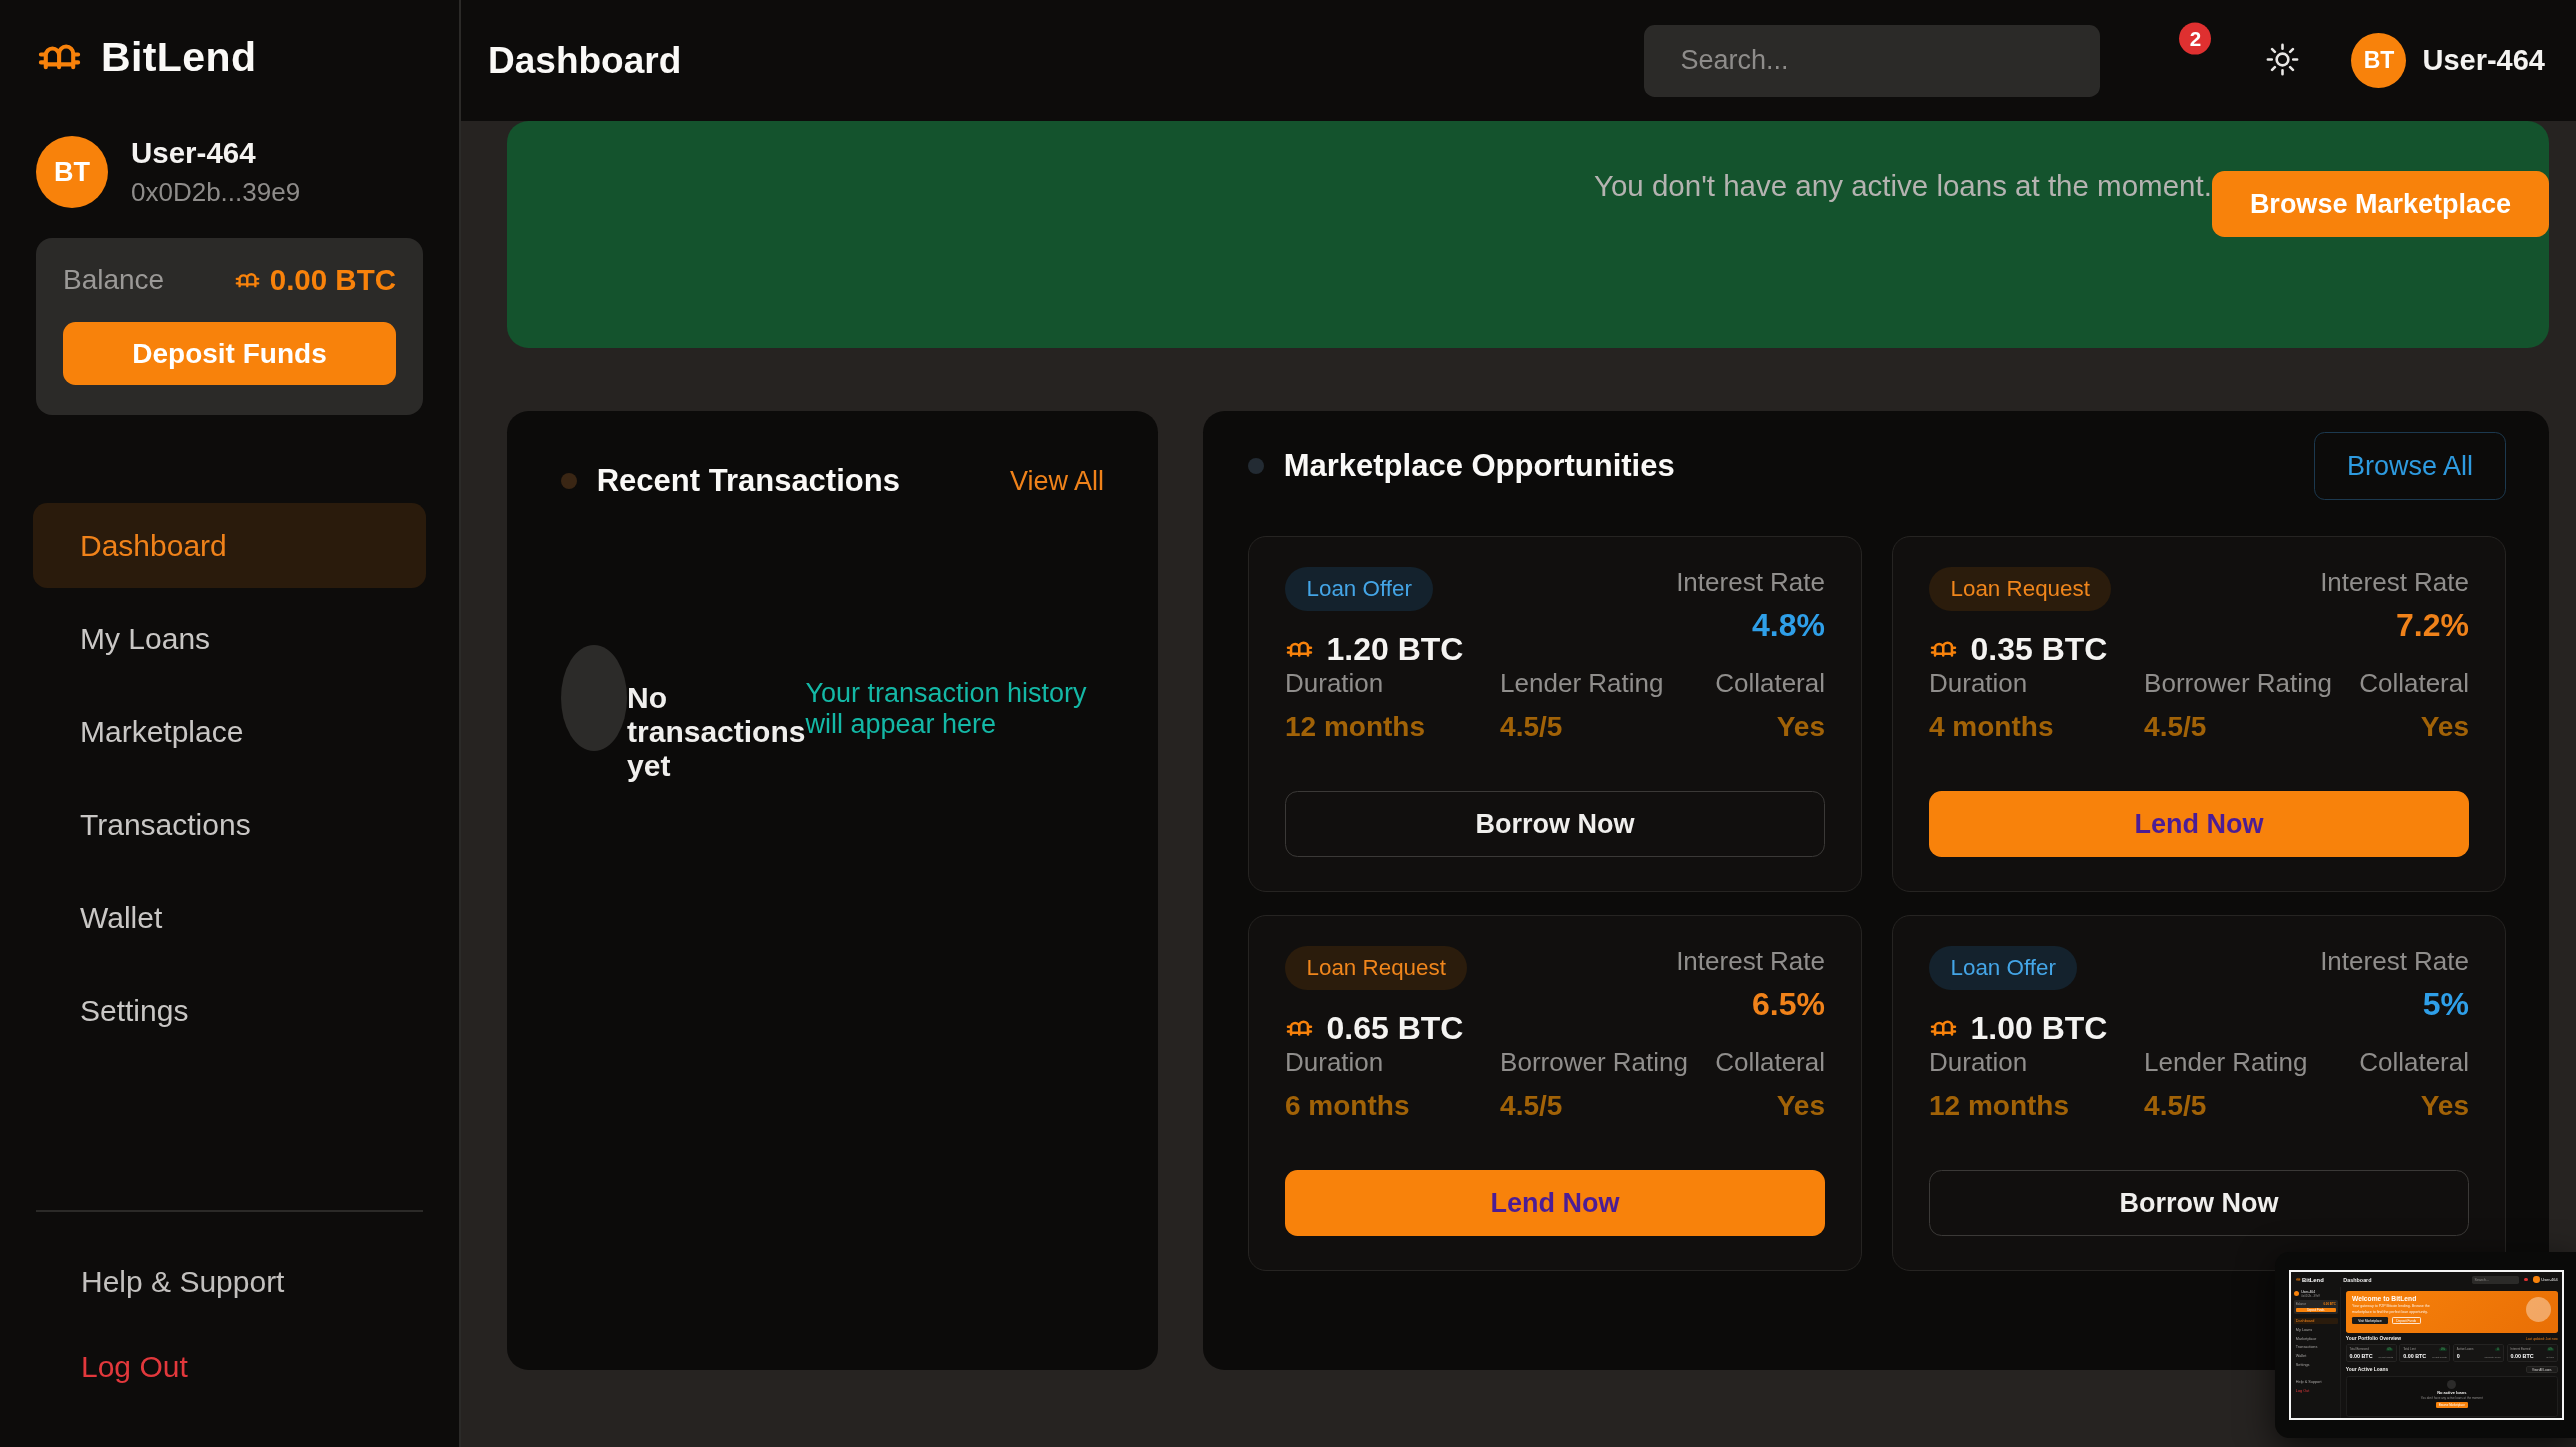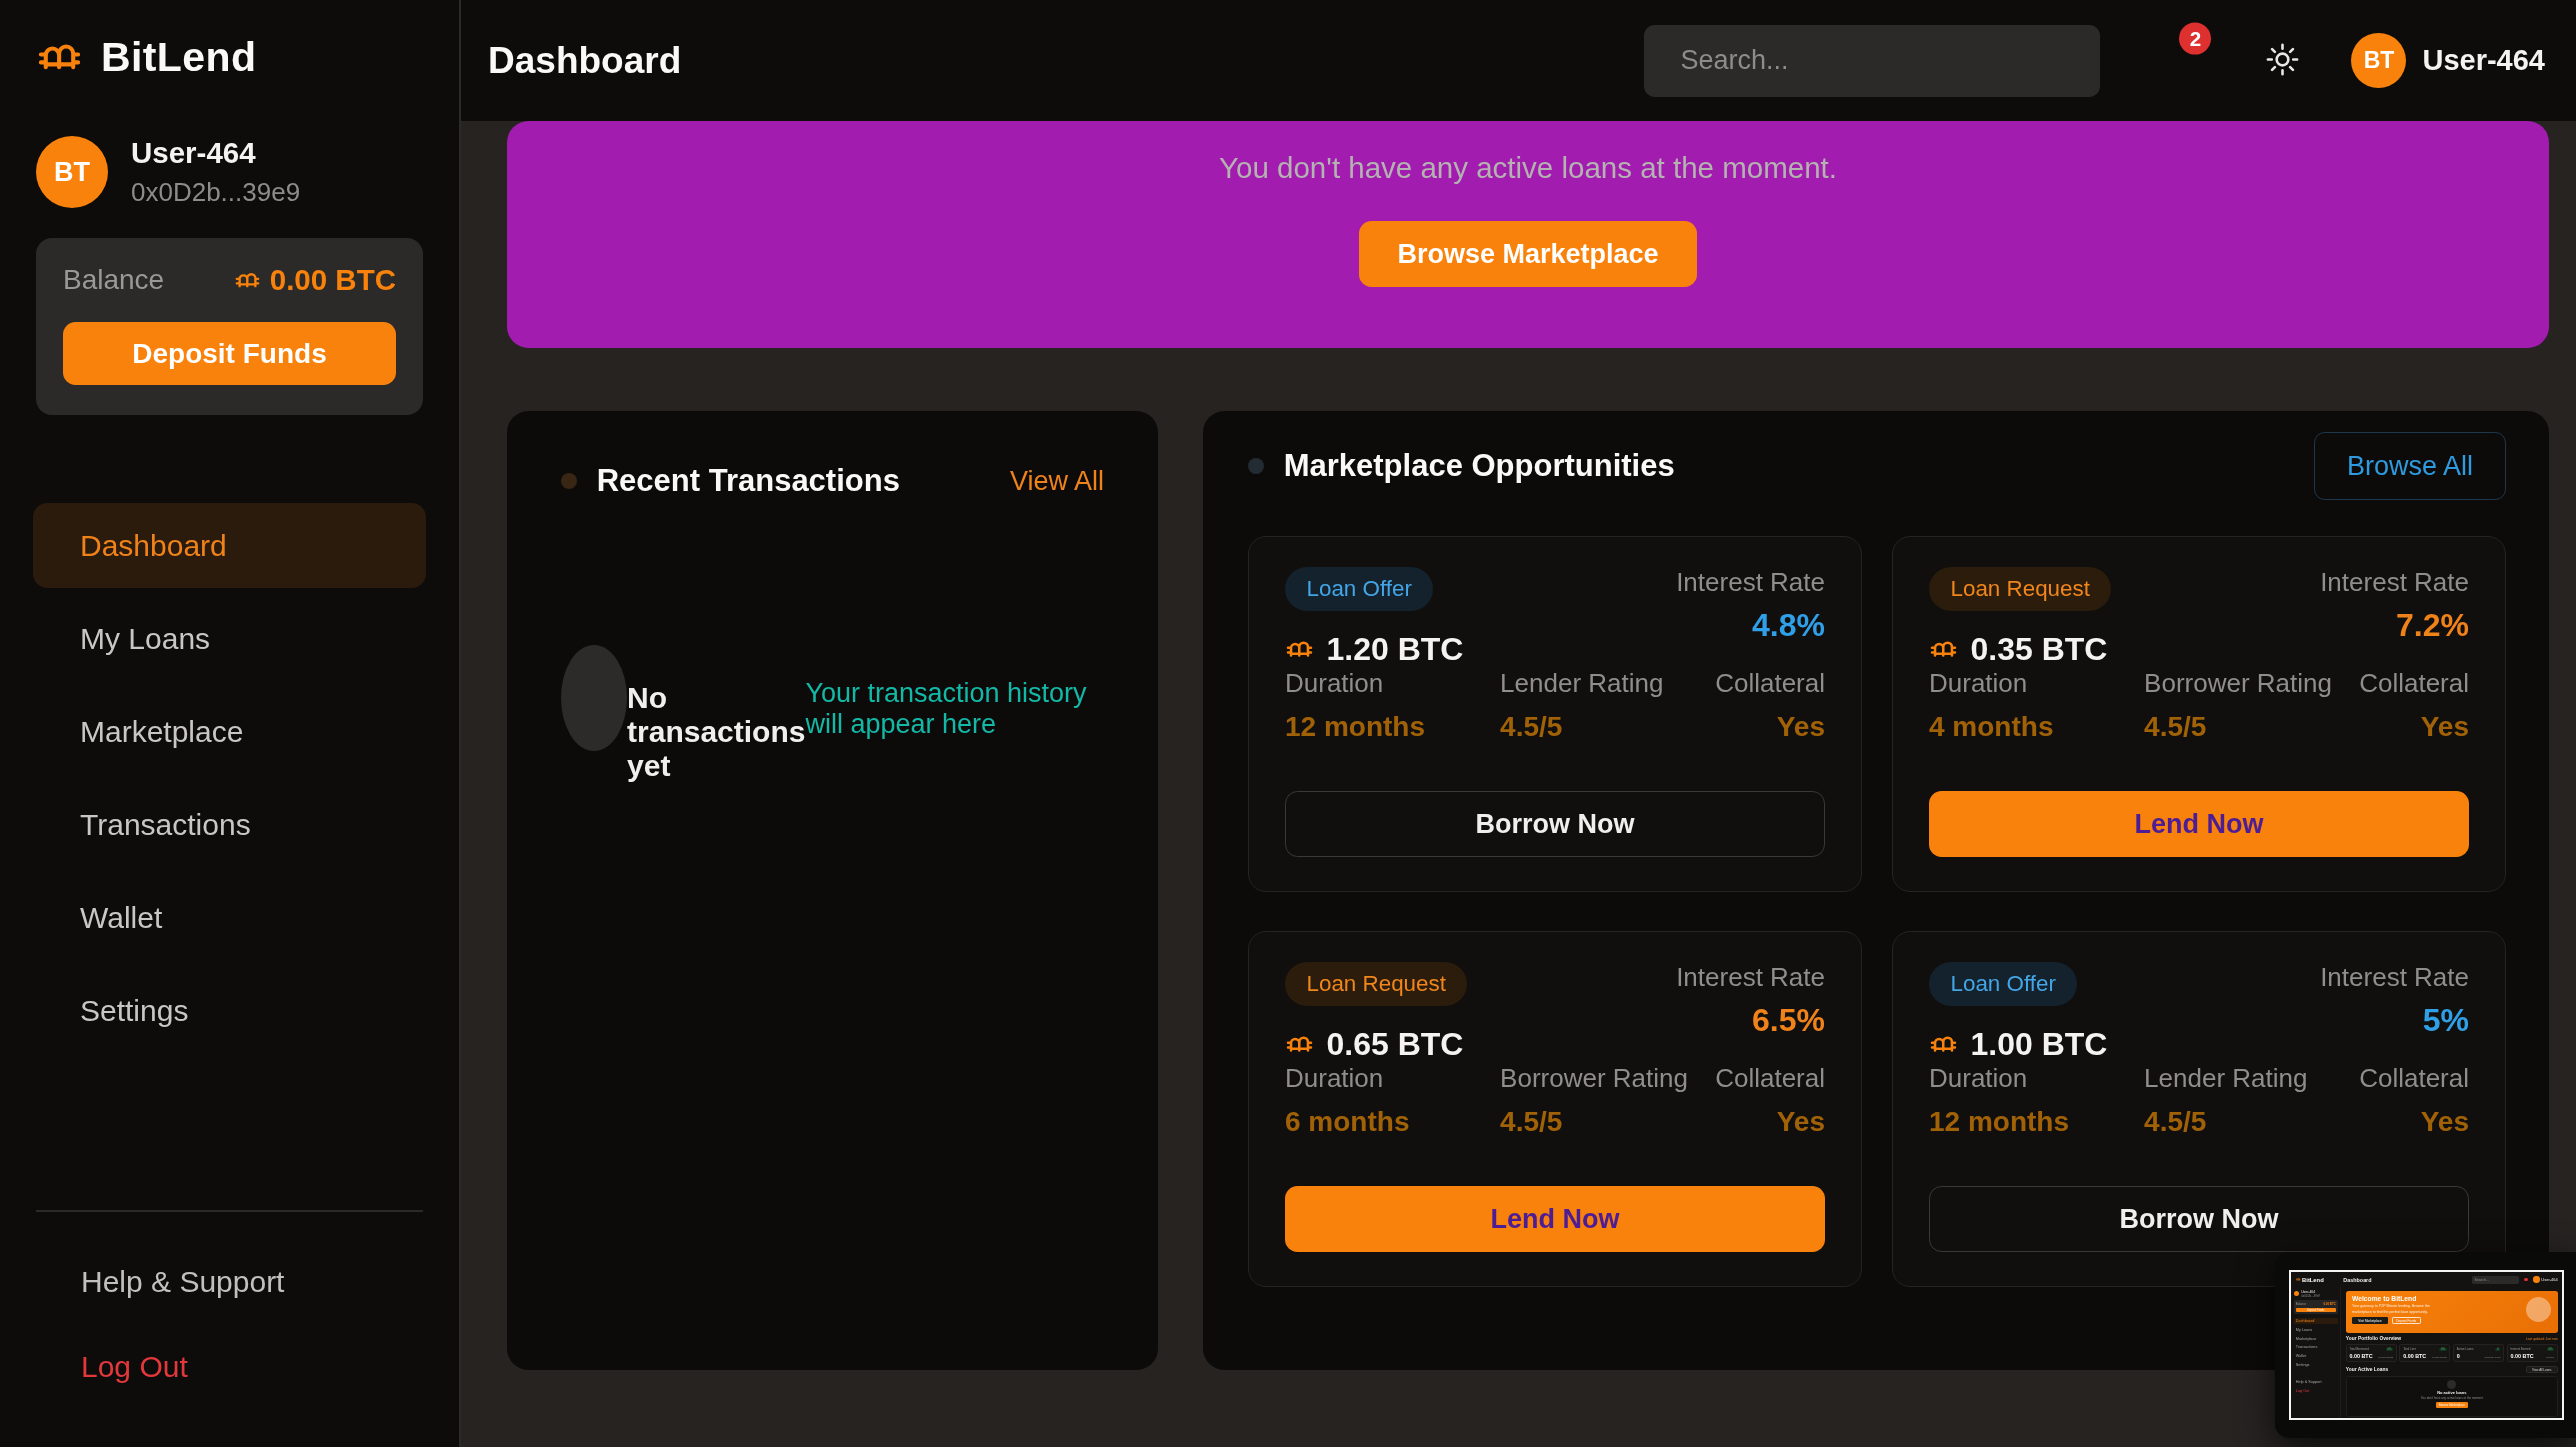--- a/index.html
+++ b/index.html
@@ -83,22 +83,22 @@
   .avatar-sm {
     margin-left:47px; width:55px; height:55px; border-radius:50%; background:#F8820B;
     display:flex; align-items:center; justify-content:center; color:#fff;
     font-size:23px; font-weight:700; cursor:pointer; flex:none;
   }
   .topbar-username { margin-left:16px; font-size:29px; font-weight:600; color:#F4F3F1; }
 
   .content { flex:1; padding:0 27px 0 46px; min-height:0; }
 
   .active-loans-card {
-    background:#a21caf; border-radius:21.5px; height:227px;
-    display:flex; flex-direction:column; align-items:center; justify-content:flex-end;
+    background:#14532d; border-radius:21.5px; height:227px;
+    display:flex; align-items:center; justify-content:flex-end;
     padding-bottom:61px;
   }
   .active-loans-msg { font-size:29.5px; color:#B5B3B1; margin-bottom:36px; }
   .browse-marketplace-btn {
     border:none; border-radius:12.5px; background:#F8820B; color:#fff;
     font-size:27px; font-weight:600; padding:0 38px; height:66px; cursor:pointer; font-family:inherit;
   }
 
   .two-col { display:flex; gap:45px; margin-top:63px; height:959px; }
 
@@ -120,21 +120,21 @@
 
   .market-card {
     flex:1; background:#0C0B0A; border-radius:21.5px; padding:21px 43px 36px 45px;
     min-width:0; overflow:hidden;
   }
   .browse-all-btn {
     margin-left:auto; background:transparent; border:1.8px solid #1C394F; border-radius:10.7px;
     color:#2E9BE0; font-size:27px; font-weight:500; padding:0 32px; height:68px;
     cursor:pointer; font-family:inherit;
   }
-  .loan-grid { display:grid; grid-template-columns:1fr 1fr; gap:39px 30px; margin-top:36px; }
+  .loan-grid { display:grid; grid-template-columns:1fr 1fr; gap:23px 30px; margin-top:36px; }
 
   .loan-card {
     background:#110F0E; border:1.8px solid #262422; border-radius:18px;
     padding:30px 36px 34px 36px;
   }
   .loan-top { display:flex; justify-content:space-between; align-items:flex-start; }
   .loan-badge {
     display:inline-flex; align-items:center; padding:9px 21.5px; border-radius:894px;
     font-size:22.4px; font-weight:500;
   }

